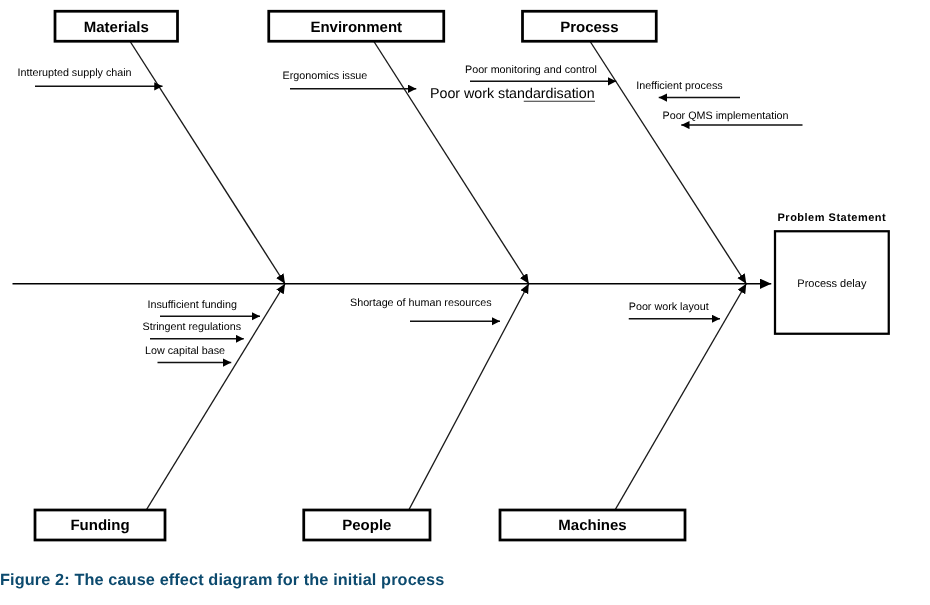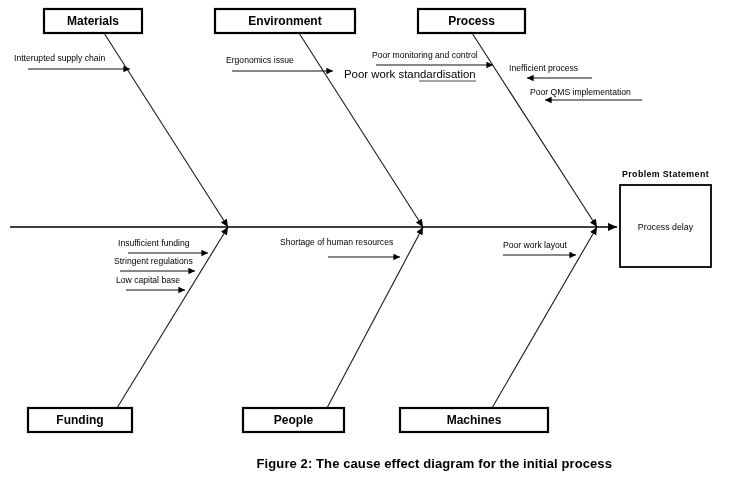--- a/index.html
+++ b/index.html
@@ -78,25 +78,25 @@
   }
   .problem-text {
     font-size: 8.8px;
     text-anchor: middle;
   }
   .caption {
     position: absolute;
     left: 0;
     top: 456px;
     width: 612px;
-    text-align: right;
+    text-align: left;
     font-family: "Liberation Sans", sans-serif;
     font-size: 13px;
     font-weight: bold;
-    color: #000000;
+    color: #0c4a6e;
     letter-spacing: 0.1px;
   }
   .squiggle {
     stroke: #333333;
     stroke-width: 0.9;
     fill: none;
   }
 </style>
 </head>
 <body>

